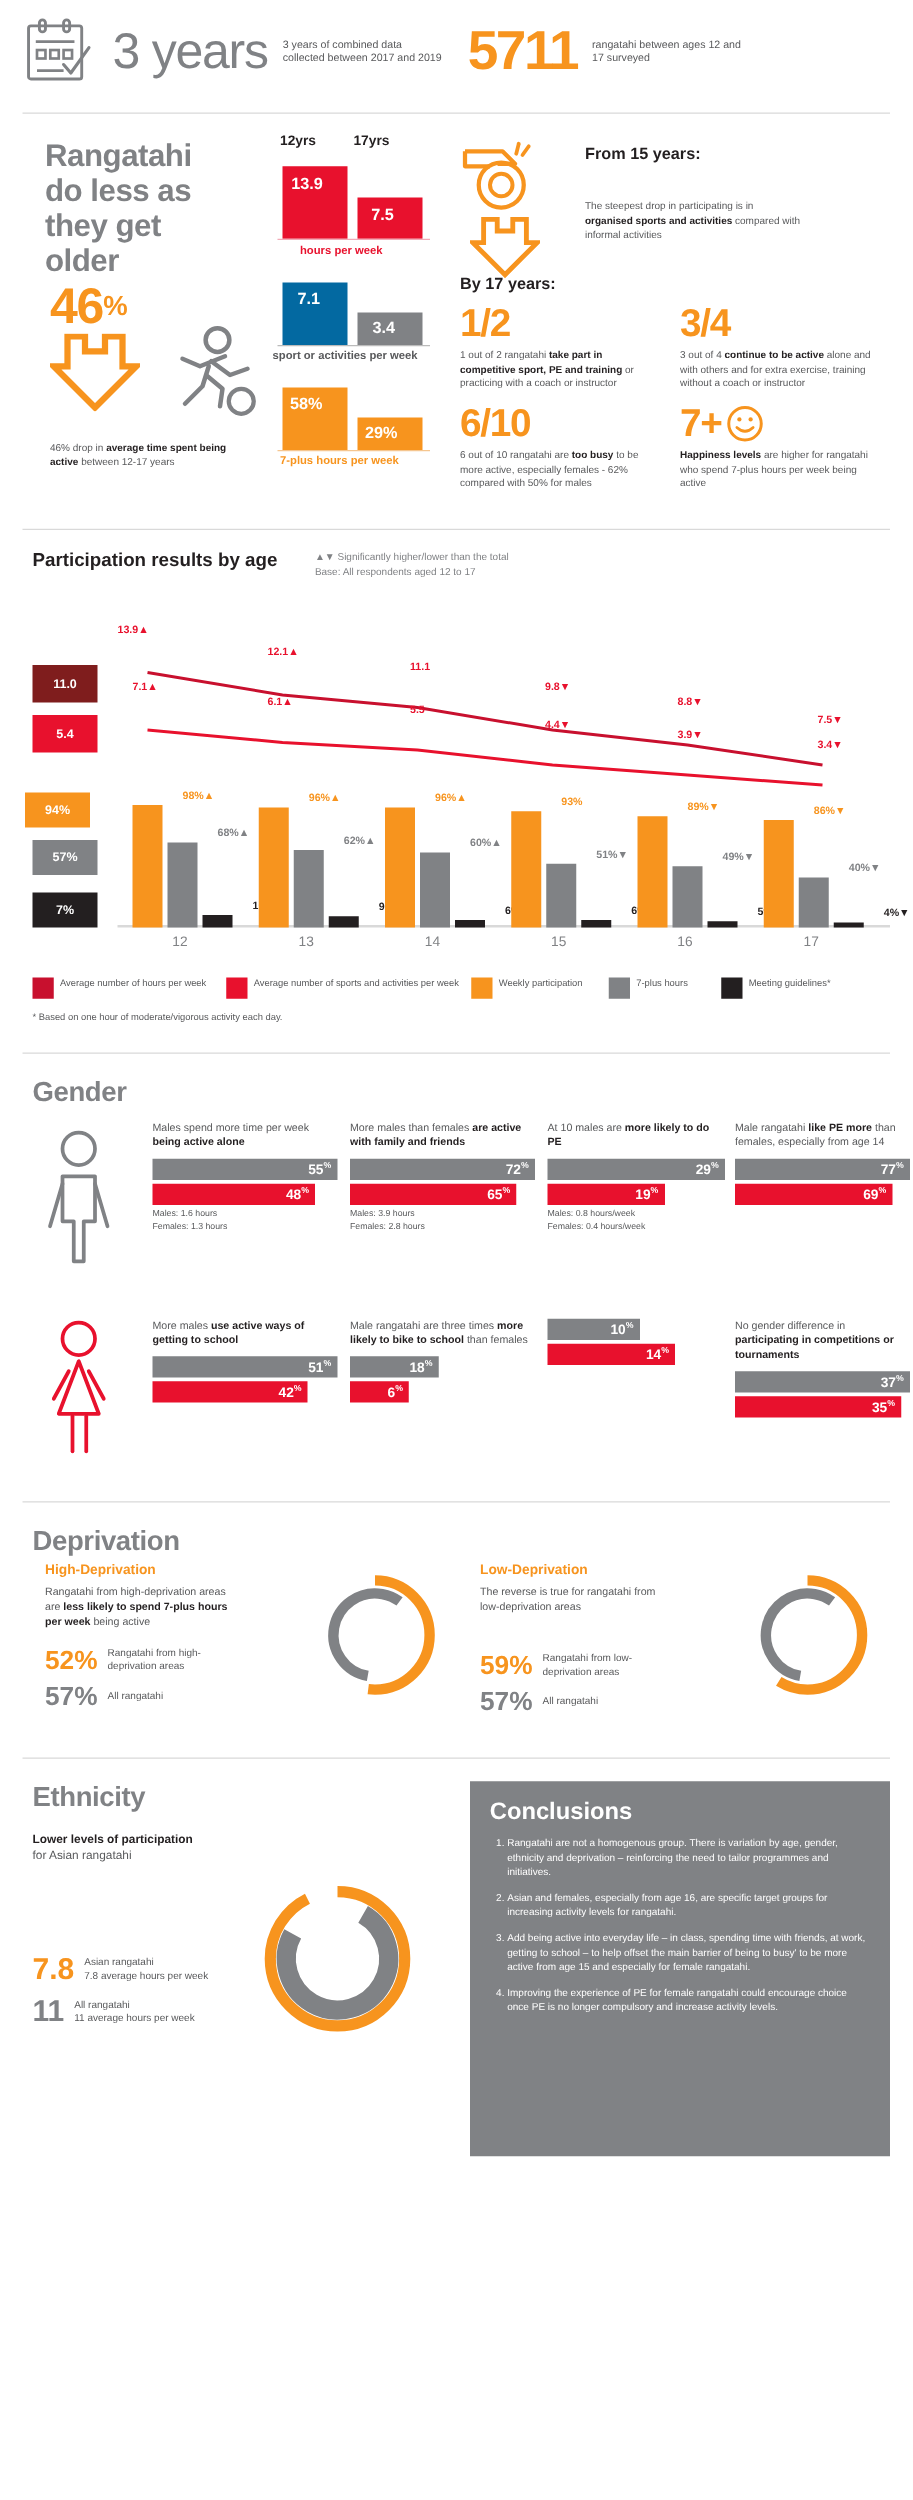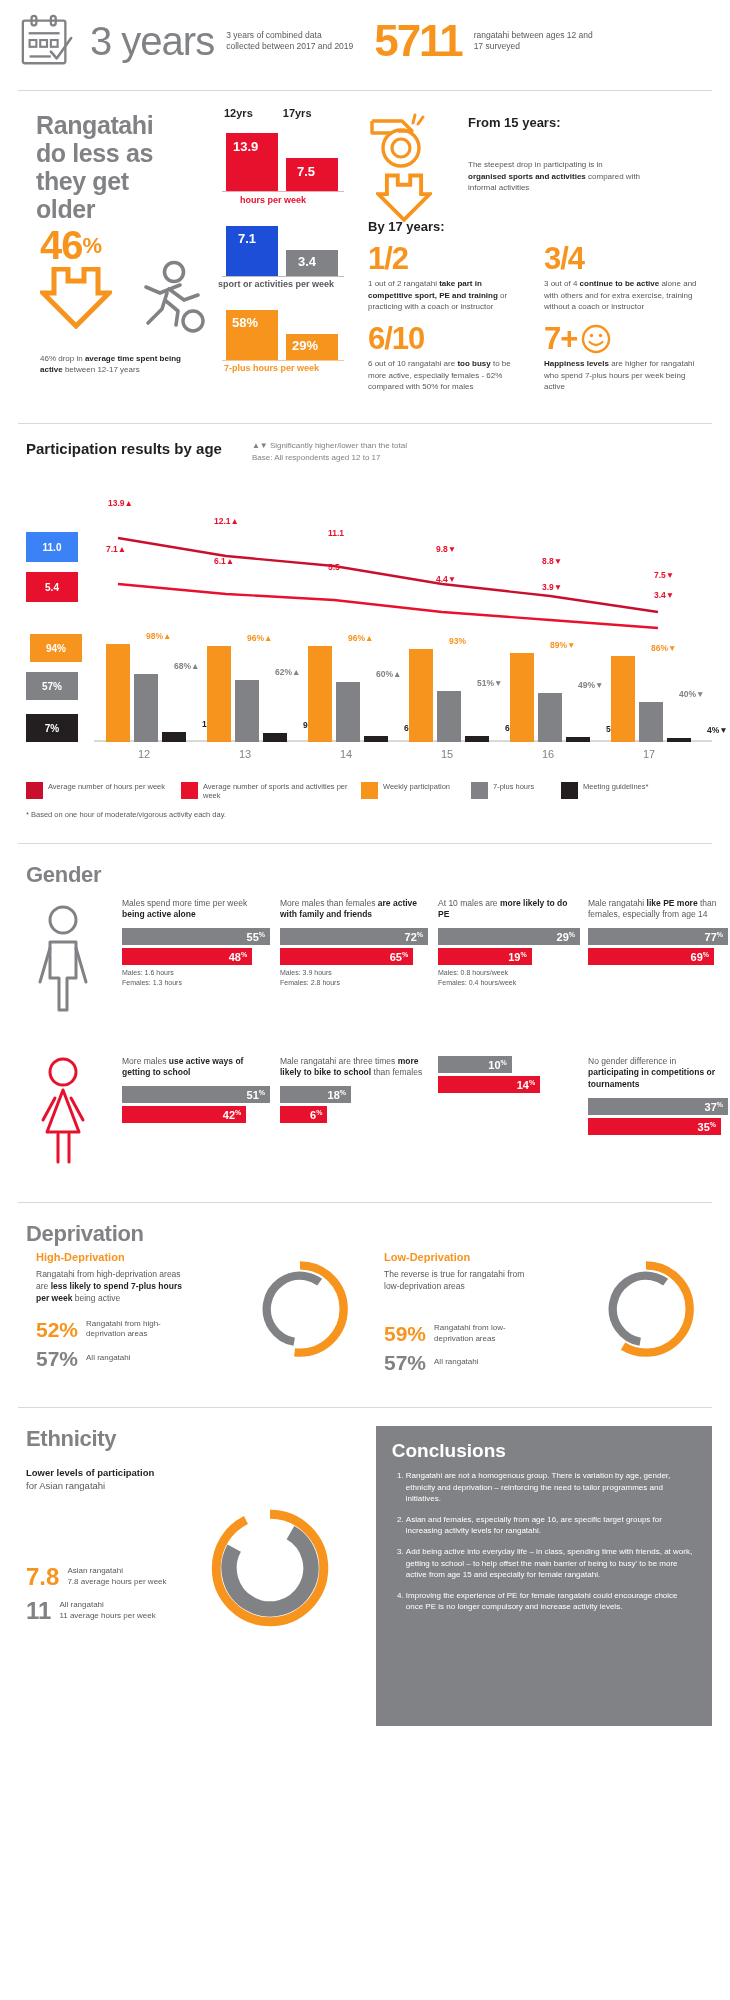--- a/index.html
+++ b/index.html
@@ -147,21 +147,21 @@
             <div class="bar-val" style="position:absolute;left:7px;top:6px;">13.9</div>
           </div>
           <div style="position:absolute;left:70px;bottom:4px;width:52px;height:33px;background:#E8112D;">
             <div class="bar-val" style="position:absolute;left:11px;top:6px;">7.5</div>
           </div>
           <div style="position:absolute;left:6px;bottom:3px;width:122px;height:1px;background:#f2aab7;"></div>
         </div>
         <div class="axis-cap" style="color:#E8112D;margin-left:24px;">hours per week</div>
 
         <div style="position:relative;height:60px;margin-top:14px;">
-          <div style="position:absolute;left:10px;bottom:3px;width:52px;height:50px;background:#1d4ed8;">
+          <div style="position:absolute;left:10px;bottom:3px;width:52px;height:50px;background:#0369a1;">
             <div class="bar-val" style="position:absolute;left:12px;top:5px;">7.1</div>
           </div>
           <div style="position:absolute;left:70px;bottom:3px;width:52px;height:26px;background:#808285;">
             <div class="bar-val" style="position:absolute;left:12px;top:4px;">3.4</div>
           </div>
           <div style="position:absolute;left:6px;bottom:2px;width:122px;height:1px;background:#bbb;"></div>
         </div>
         <div class="axis-cap" style="color:#58595b;margin-left:2px;">sport or activities per week</div>
 
         <div style="position:relative;height:60px;margin-top:14px;">
@@ -244,32 +244,32 @@
         <div class="note">
           <span>▲▼</span>
           <span>Significantly higher/lower than the total</span>
         </div>
         <div class="note">Base: All respondents aged 12 to 17</div>
       </div>
     </div>
 
     <div class="chart-wrap">
 
-      <div class="pill" style="left:8px;top:58px;width:52px;height:30px;background:#3b82f6;">11.0</div>
+      <div class="pill" style="left:8px;top:58px;width:52px;height:30px;background:#7f1d1d;">11.0</div>
       <div class="pill" style="left:8px;top:98px;width:52px;height:30px;background:#E8112D;">5.4</div>
-      <div class="pill" style="left:12px;top:160px;width:52px;height:28px;background:#F7941E;">94%</div>
+      <div class="pill" style="left:2px;top:160px;width:52px;height:28px;background:#F7941E;">94%</div>
       <div class="pill" style="left:8px;top:198px;width:52px;height:28px;background:#808285;">57%</div>
       <div class="pill" style="left:8px;top:240px;width:52px;height:28px;background:#231f20;">7%</div>
 
       <svg width="600" height="150" style="position:absolute;left:80px;top:20px;" viewBox="0 0 600 150">
         <polyline points="20,44 128,62 236,72 344,90 452,102 560,118" fill="none" stroke="#C8102E" stroke-width="2.4"></polyline>
         <polyline points="20,90 128,100 236,106 344,118 452,126 560,134" fill="none" stroke="#E8112D" stroke-width="2.4"></polyline>
       </svg>
 
-      <div class="line-lbl" style="left:90px;top:24px;">13.9▲</div>
+      <div class="line-lbl" style="left:76px;top:24px;">13.9▲</div>
       <div class="line-lbl" style="left:196px;top:42px;">12.1▲</div>
       <div class="line-lbl" style="left:310px;top:54px;">11.1</div>
       <div class="line-lbl" style="left:418px;top:70px;">9.8▼</div>
       <div class="line-lbl" style="left:524px;top:82px;">8.8▼</div>
       <div class="line-lbl" style="left:636px;top:96px;">7.5▼</div>
 
       <div class="line-lbl" style="left:88px;top:70px;">7.1▲</div>
       <div class="line-lbl" style="left:196px;top:82px;">6.1▲</div>
       <div class="line-lbl" style="left:310px;top:88px;">5.5</div>
       <div class="line-lbl" style="left:418px;top:100px;">4.4▼</div>
@@ -322,21 +322,21 @@
       <div class="xtick" style="left:389px;top:274px;width:80px;">15</div>
       <div class="xtick" style="left:490px;top:274px;width:80px;">16</div>
       <div class="xtick" style="left:591px;top:274px;width:80px;">17</div>
     </div>
 
     <div class="legend" style="padding-left:8px;">
       <div class="legend-item" style="width:155px;">
         <div class="legend-sw" style="background:#C8102E;"></div>
         <span>Average number of hours per week</span>
       </div>
-      <div class="legend-item" style="width:180px;">
+      <div class="legend-item" style="width:196px;">
         <div class="legend-sw" style="background:#E8112D;"></div>
         <span>Average number of sports and activities per week</span>
       </div>
       <div class="legend-item" style="width:110px;">
         <div class="legend-sw" style="background:#F7941E;"></div>
         <span>Weekly participation</span>
       </div>
       <div class="legend-item" style="width:90px;">
         <div class="legend-sw" style="background:#808285;"></div>
         <span>7-plus hours</span>

